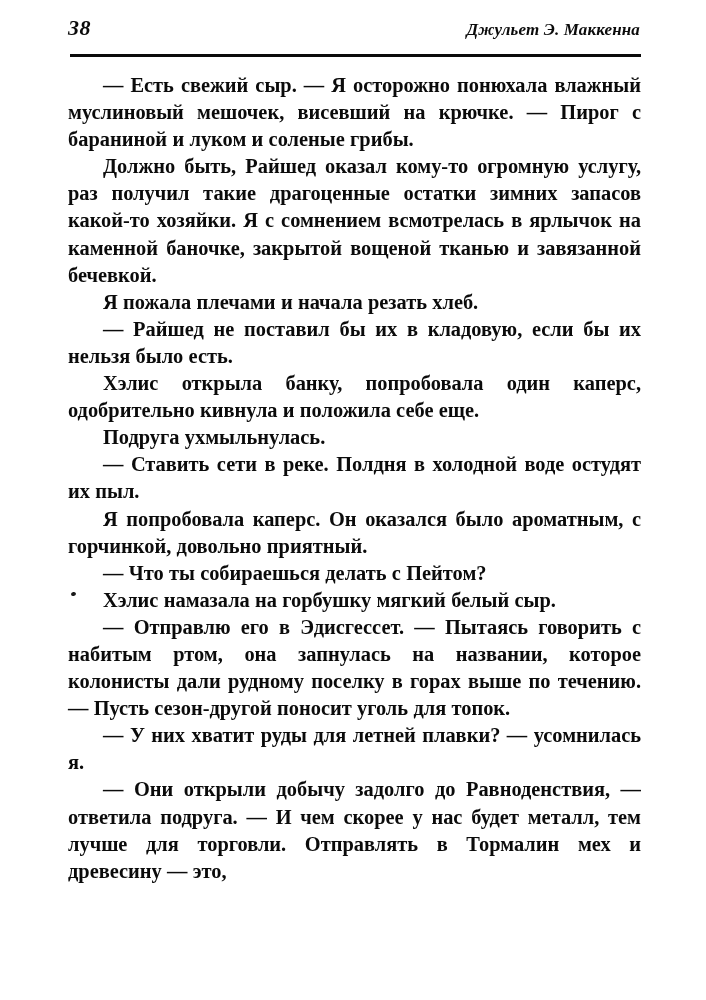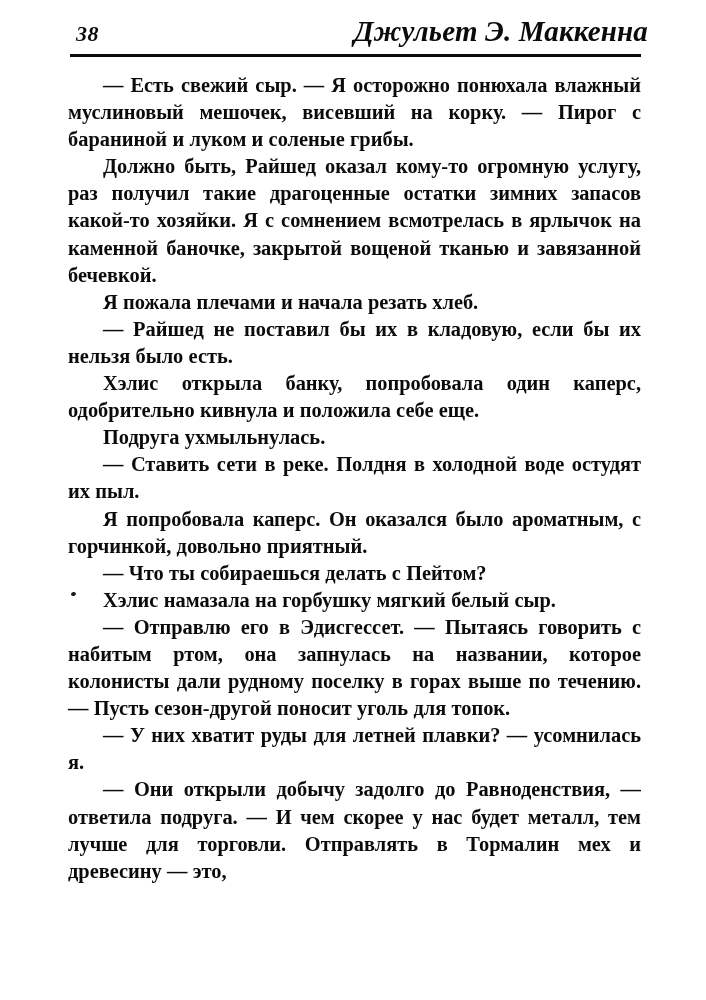--- a/index.html
+++ b/index.html
@@ -16,39 +16,39 @@
     background: #ffffff;
     overflow: hidden;
     font-family: "Liberation Serif", "DejaVu Serif", serif;
     color: #0b0b0b;
     -webkit-font-smoothing: none;
   }
 
   
   #running-head {
     position: absolute;
-    left: 76px;
+    left: 68px;
     top: 17px;
     width: 572px;
     height: 30px;
     display: flex;
     align-items: baseline;
     justify-content: space-between;
   }
 
   #page-number {
     font-size: 22px;
     font-weight: bold;
     font-style: italic;
     letter-spacing: 0.4px;
     line-height: 1;
   }
 
   #author-name {
-    font-size: 29px;
+    font-size: 17px;
     font-weight: bold;
     font-style: italic;
     letter-spacing: 0.15px;
     line-height: 1;
     white-space: nowrap;
   }
 
   #head-rule {
     position: absolute;
     left: 70px;
@@ -101,21 +101,21 @@
 <div id="page" style="background: rgb(255, 255, 255); color: rgb(11, 11, 11);">
 
   <div id="running-head">
     <span id="page-number">38</span>
     <span id="author-name">Джульет Э. Маккенна</span>
   </div>
 
   <div id="head-rule" style="background: rgb(11, 11, 11);"></div>
 
   <div id="body-text">
-      <p>— Есть свежий сыр. — Я осторожно понюхала влажный муслиновый мешочек, висевший на корку. — Пирог с бараниной и луком и соленые грибы.</p>
+      <p>— Есть свежий сыр. — Я осторожно понюхала влажный муслиновый мешочек, висевший на крючке. — Пирог с бараниной и луком и соленые грибы.</p>
       <p>Должно быть, Райшед оказал кому-то огромную услугу, раз получил такие драгоценные остатки зимних запасов какой-то хозяйки. Я с сомнением всмотрелась в ярлычок на каменной баночке, закрытой вощеной тканью и завязанной бечевкой.</p>
       <p>Я пожала плечами и начала резать хлеб.</p>
       <p>— Райшед не поставил бы их в кладовую, если бы их нельзя было есть.</p>
       <p>Хэлис открыла банку, попробовала один каперс, одобрительно кивнула и положила себе еще.</p>
       <p>Подруга ухмыльнулась.</p>
       <p>— Ставить сети в реке. Полдня в холодной воде остудят их пыл.</p>
       <p>Я попробовала каперс. Он оказался было ароматным, с горчинкой, довольно приятный.</p>
       <p>— Что ты собираешься делать с Пейтом?</p>
       <p>Хэлис намазала на горбушку мягкий белый сыр.</p>
       <p>— Отправлю его в Эдисгессет. — Пытаясь говорить с набитым ртом, она запнулась на названии, которое колонисты дали рудному поселку в горах выше по течению. — Пусть сезон-другой поносит уголь для топок.</p>

